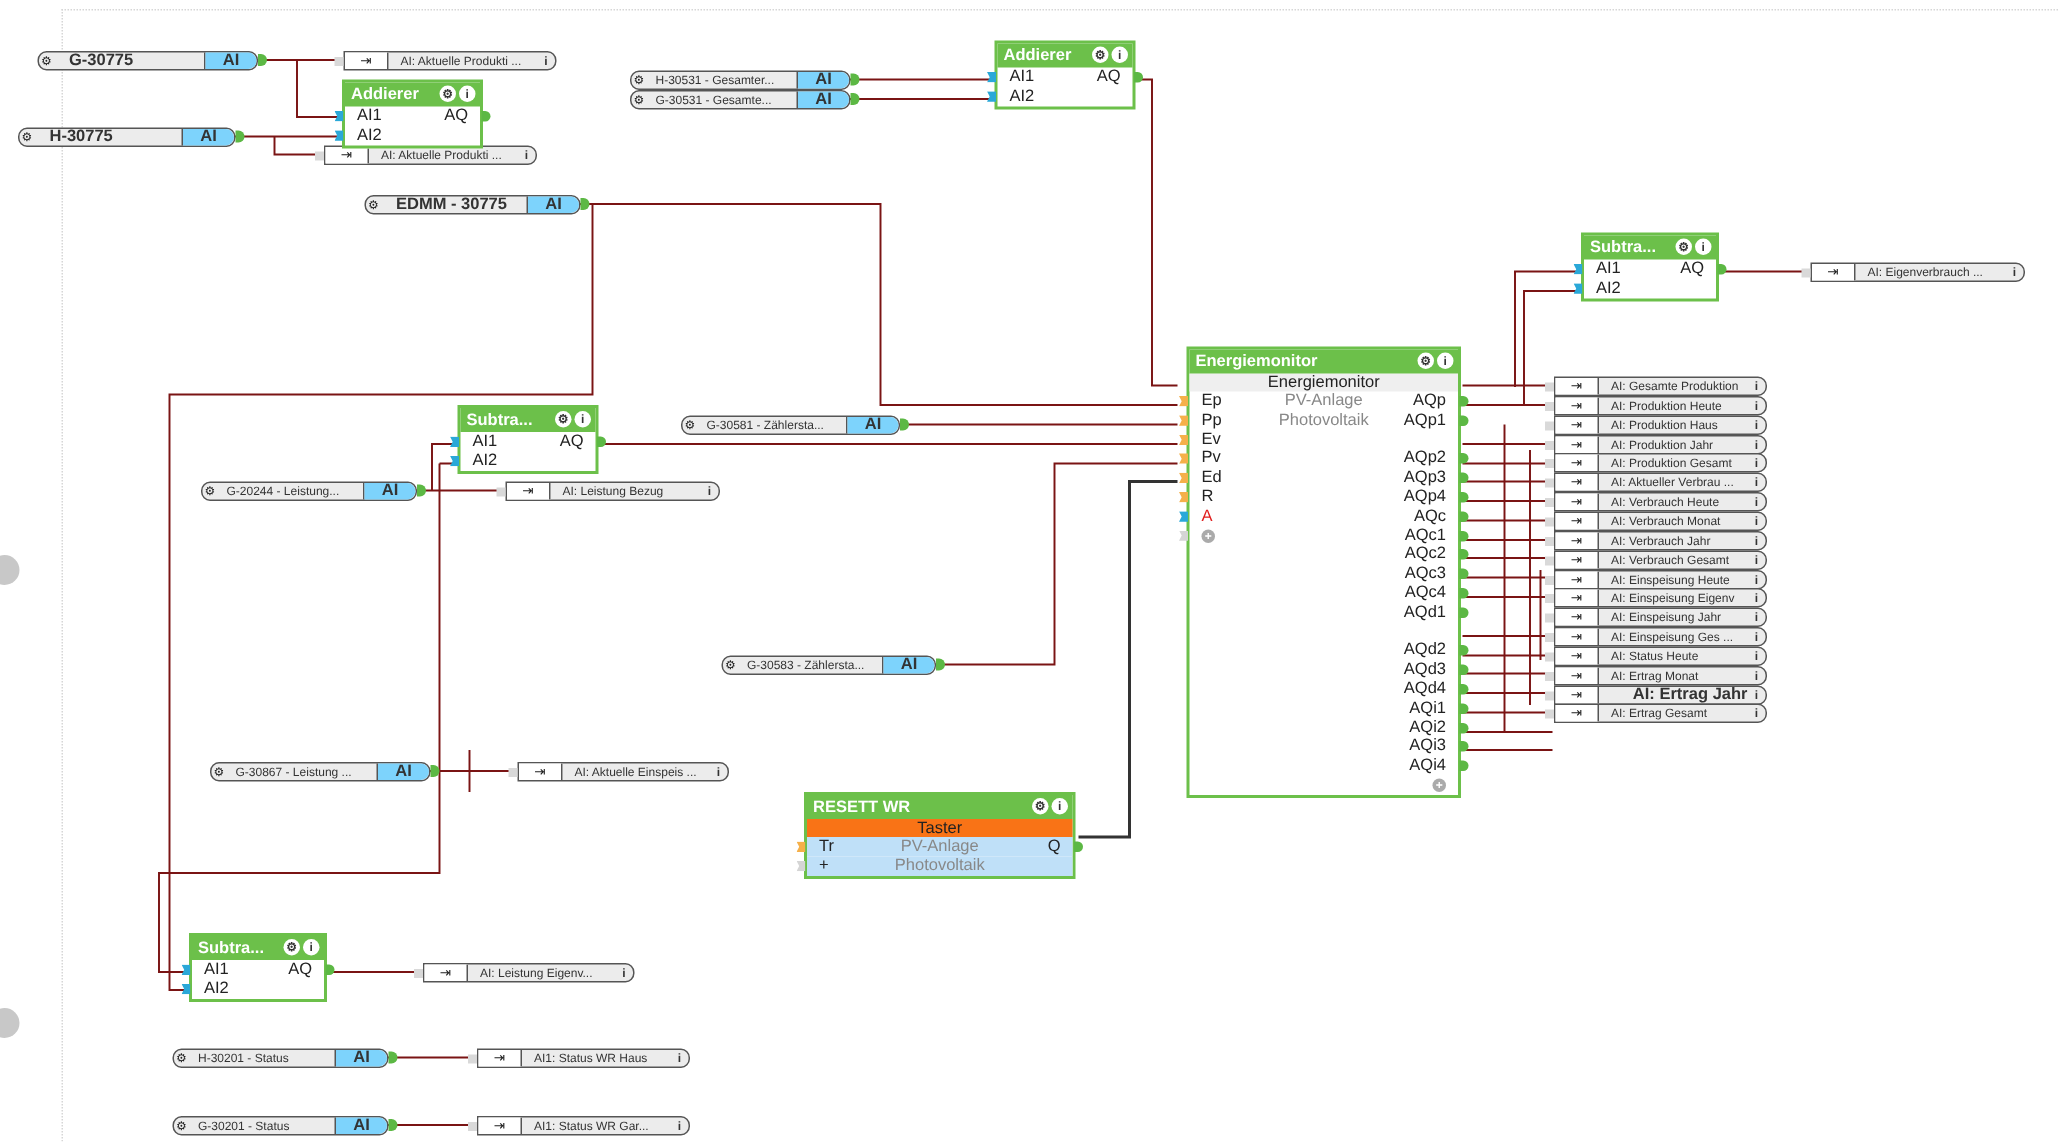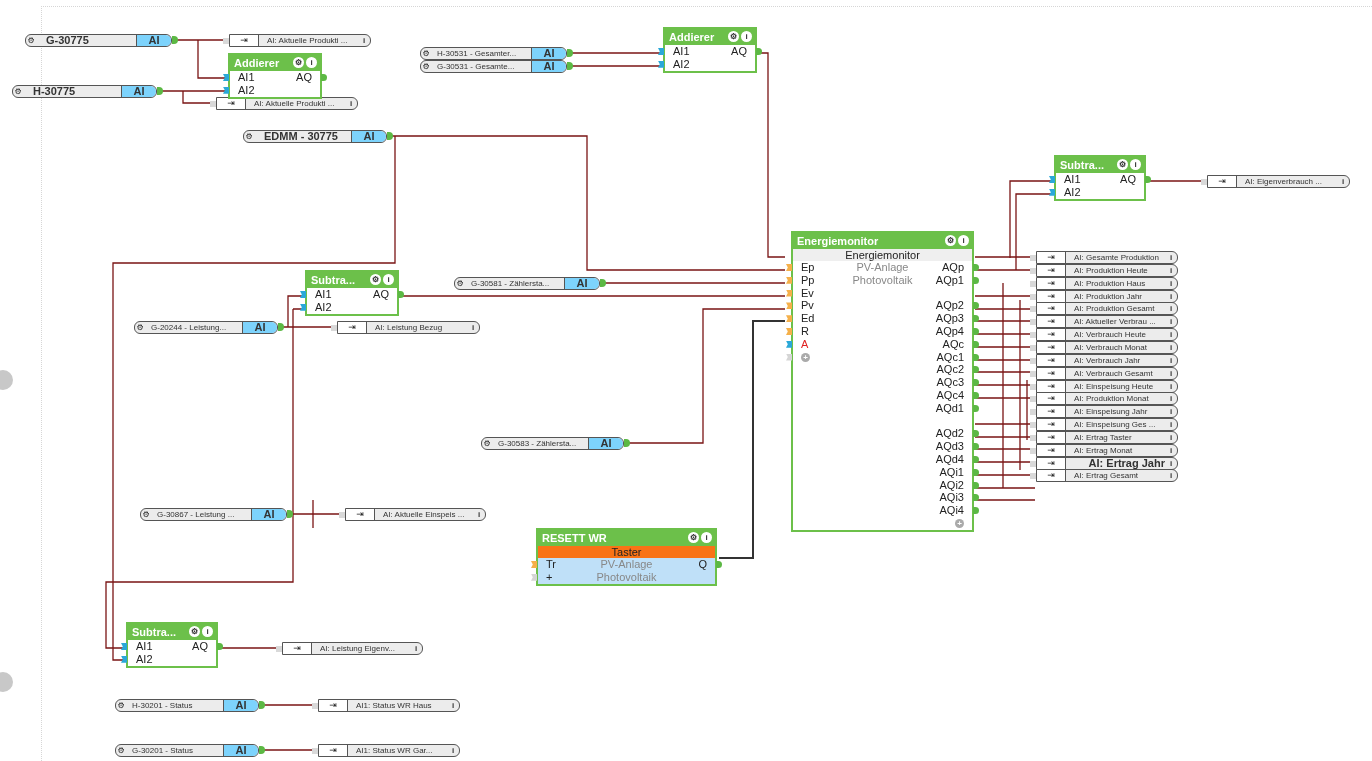--- a/index.html
+++ b/index.html
@@ -253,36 +253,36 @@
       <span class="lbl">AI: Verbrauch Gesamt</span>
       <span class="info">i</span>
     </div>
     <div class="outpill" style="left: 1036px; top: 379.5px; width: 140px;">
       <span class="ico">⇥</span>
       <span class="lbl">AI: Einspeisung Heute</span>
       <span class="info">i</span>
     </div>
     <div class="outpill" style="left: 1036px; top: 392.35px; width: 140px;">
       <span class="ico">⇥</span>
-      <span class="lbl">AI: Produktion Monat</span>
+      <span class="lbl">AI: Einspeisung Eigenv</span>
       <span class="info">i</span>
     </div>
     <div class="outpill" style="left: 1036px; top: 405.2px; width: 140px;">
       <span class="ico">⇥</span>
       <span class="lbl">AI: Einspeisung Jahr</span>
       <span class="info">i</span>
     </div>
     <div class="outpill" style="left: 1036px; top: 418.05px; width: 140px;">
       <span class="ico">⇥</span>
       <span class="lbl">AI:  Einspeisung  Ges ...</span>
       <span class="info">i</span>
     </div>
     <div class="outpill" style="left: 1036px; top: 430.9px; width: 140px;">
       <span class="ico">⇥</span>
-      <span class="lbl">AI: Ertrag Taster</span>
+      <span class="lbl">AI: Status Heute</span>
       <span class="info">i</span>
     </div>
     <div class="outpill" style="left: 1036px; top: 443.75px; width: 140px;">
       <span class="ico">⇥</span>
       <span class="lbl">AI: Ertrag Monat</span>
       <span class="info">i</span>
     </div>
     <div class="outpill" style="left: 1036px; top: 456.6px; width: 140px;">
       <span class="ico">⇥</span>
       <span class="lbl big">AI: Ertrag Jahr</span>

